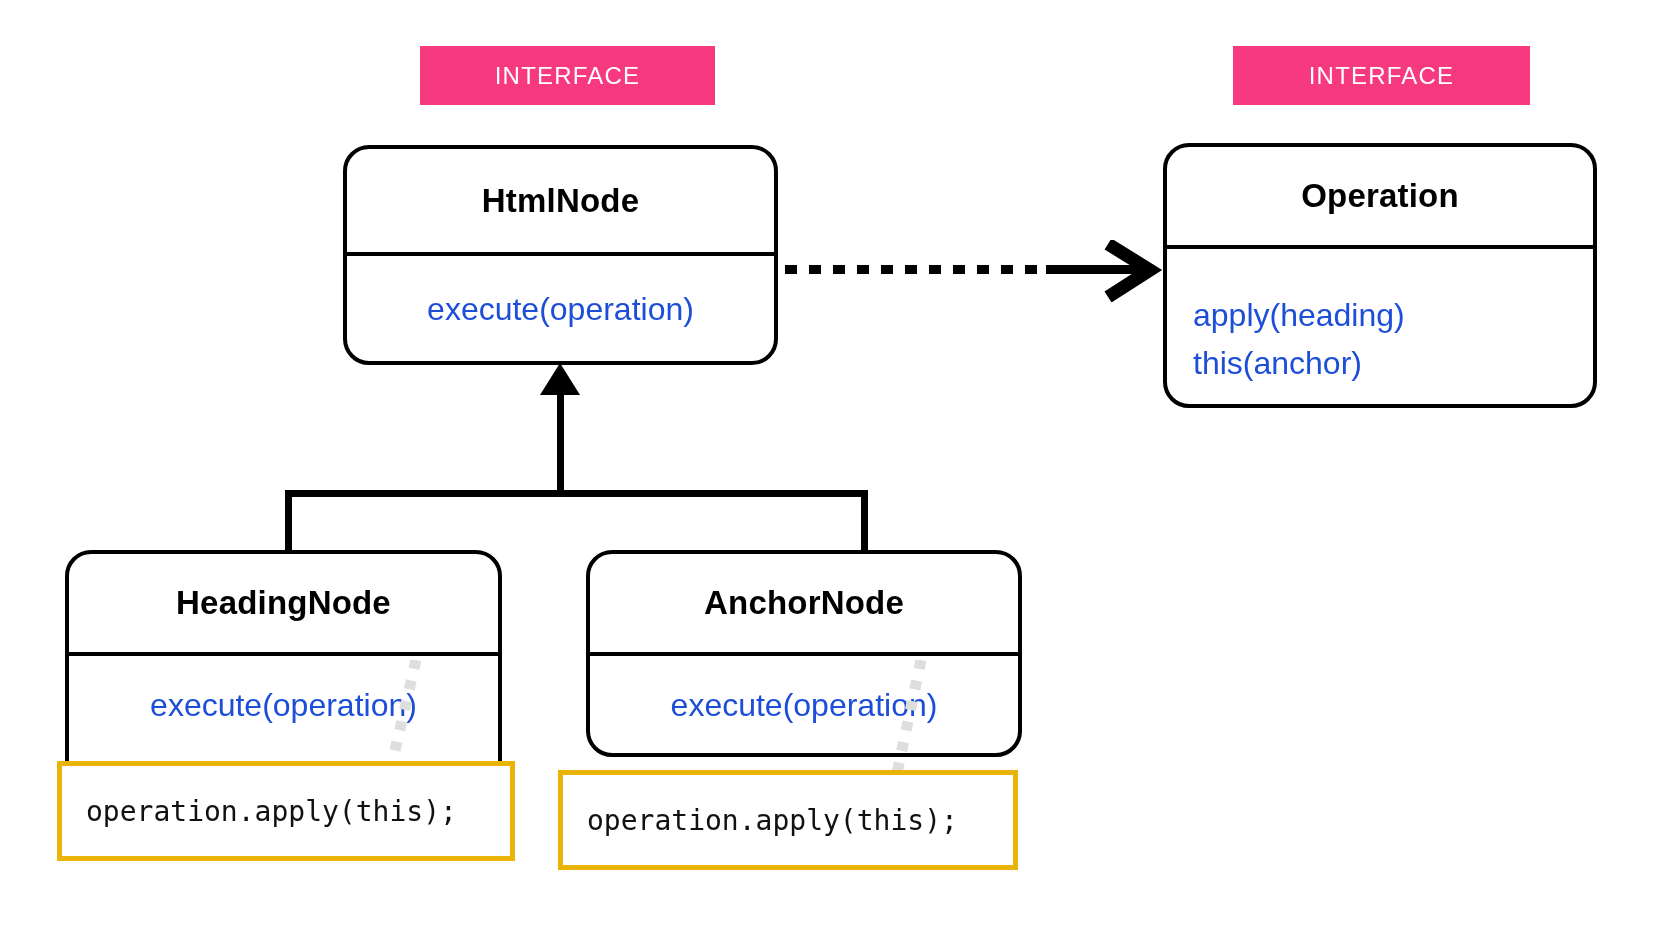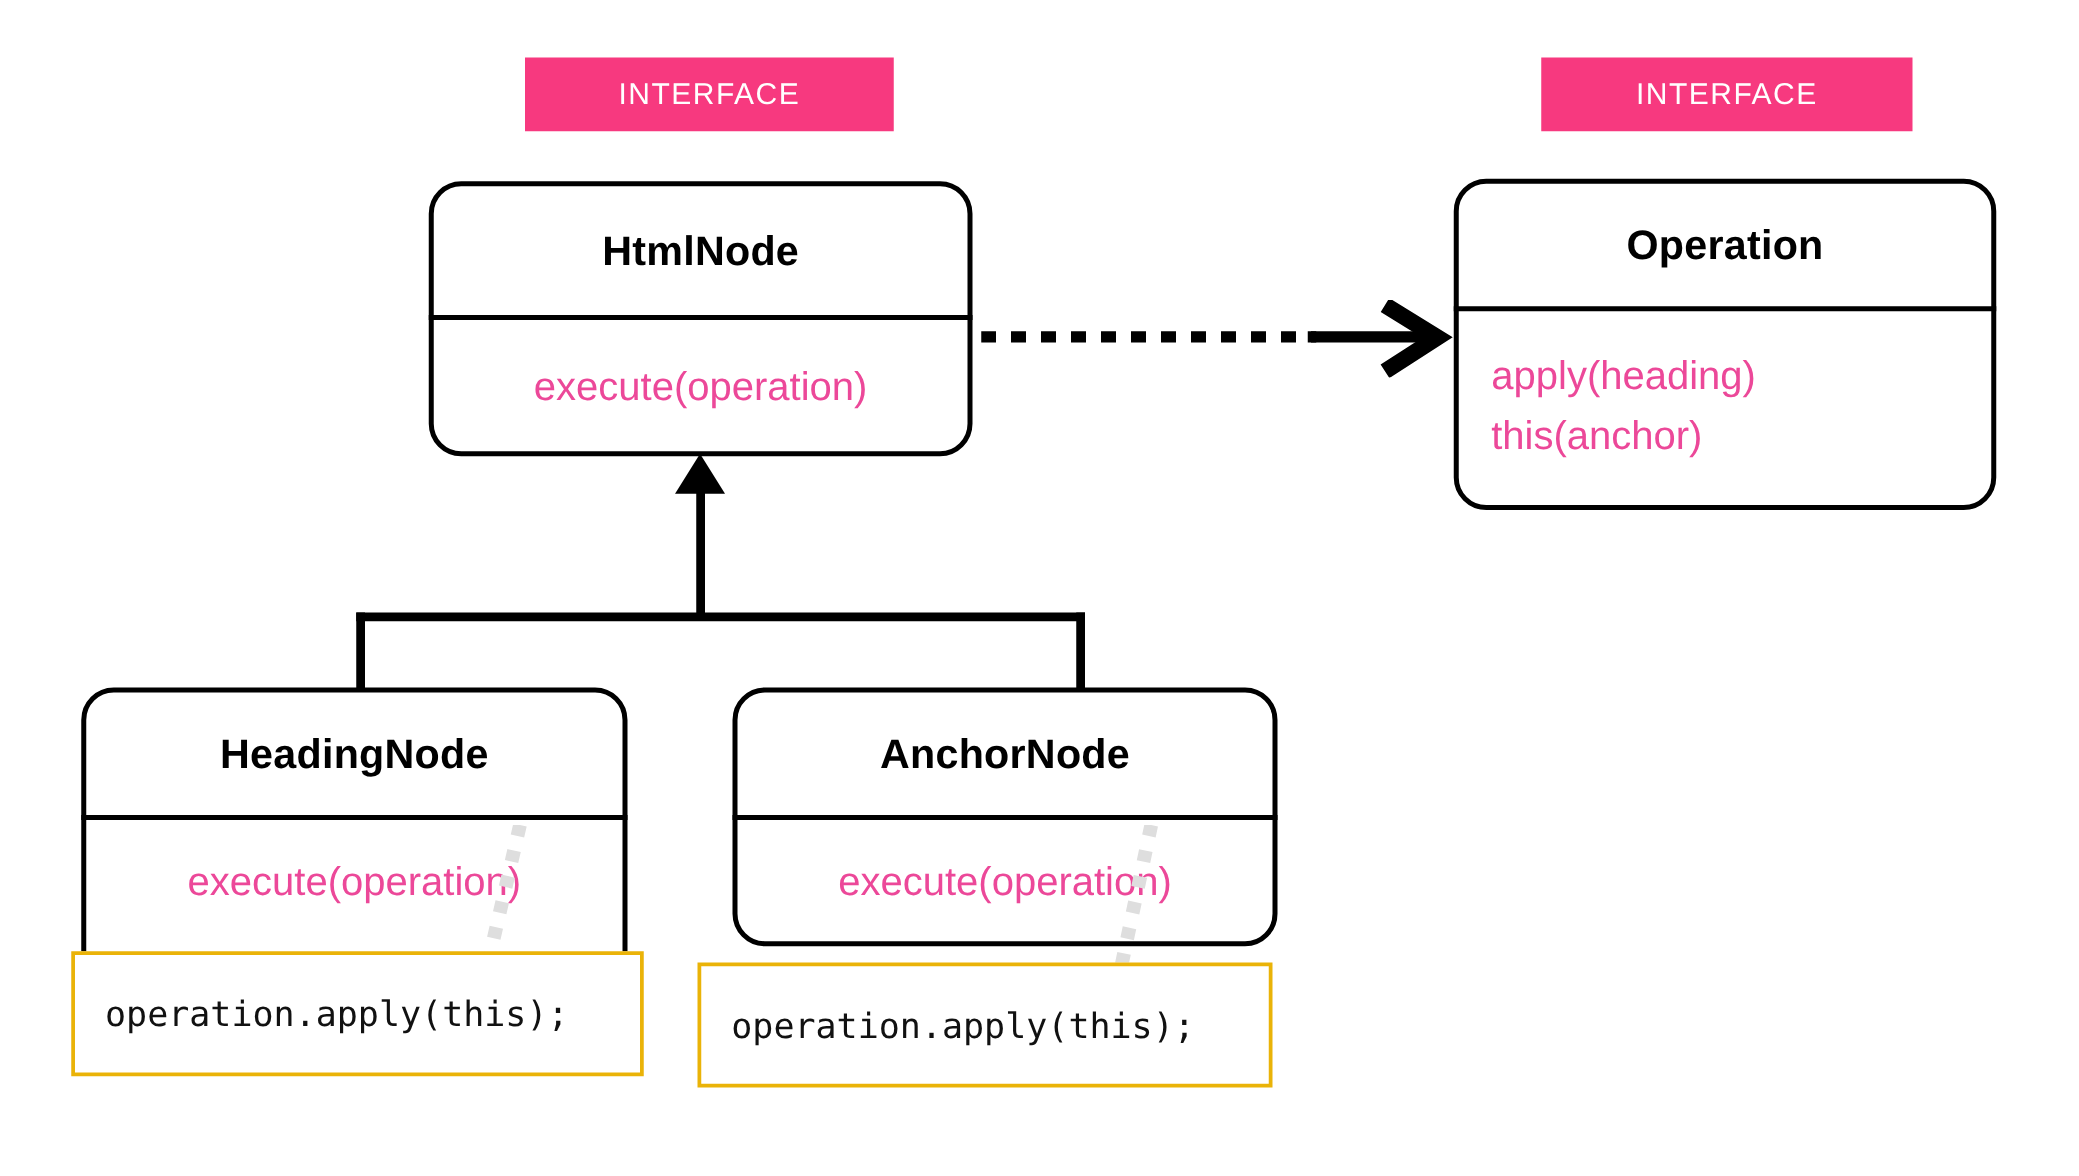--- a/index.html
+++ b/index.html
@@ -59,21 +59,21 @@
     height: 4px;
     background: #000000;
   }
   .uml-members {
     position: absolute;
     left: 0;
     right: 0;
     display: flex;
     flex-direction: column;
     justify-content: center;
-    color: #ec4899;
+    color: #1d4ed8;
   }
   .uml-members.center { align-items: center; }
   .uml-members.left   { align-items: flex-start; padding-left: 26px; box-sizing: border-box; }
   .member {
     font-size: 32px;
     font-weight: 500;
     line-height: 1.25;
     white-space: nowrap;
   }
 
@@ -104,21 +104,21 @@
     background-image: repeating-linear-gradient(
         to right,
         #000000 0px, #000000 12px,
         rgba(0,0,0,0) 12px, rgba(0,0,0,0) 24px);
   }
   .dep-arrow { position: absolute; }
 
   
   .note {
     position: absolute;
-    border: 3px solid #eab308;
+    border: 5px solid #eab308;
     background: #ffffff;
     box-sizing: border-box;
     display: flex;
     align-items: center;
     padding-left: 24px;
   }
   .note-code {
     font-family: "DejaVu Sans Mono", monospace;
     font-size: 28px;
     color: #111111;
@@ -140,21 +140,21 @@
     <div class="uml-name" style="top:0; height:103px;">HtmlNode</div>
     <div class="uml-divider" style="top:103px;"></div>
     <div class="uml-members center" style="top:107px; height:105px;">
       <div class="member">execute(operation)</div>
     </div>
   </div>
 
   <div class="uml-box" style="left:1163px; top:143px; width:434px; height:265px;">
     <div class="uml-name" style="top:0; height:98px;">Operation</div>
     <div class="uml-divider" style="top:98px;"></div>
-    <div class="uml-members left" style="top:99px; height:155px;">
+    <div class="uml-members left" style="top:114px; height:155px;">
       <div class="member" style="margin-bottom:8px;">apply(heading)</div>
       <div class="member">this(anchor)</div>
     </div>
   </div>
 
   <div class="dep-line" style="left:785px; top:265px; width:268px;"></div>
   <svg class="dep-arrow" style="left:1046px; top:240px;" width="118" height="62" viewBox="0 0 118 62">
     <path d="M62 4 L104 30 L62 57" fill="none" stroke="#000000" stroke-width="13" stroke-linecap="butt" stroke-linejoin="miter"></path>
     <rect x="0" y="25" width="104" height="9" fill="#000000"></rect>
   </svg>

